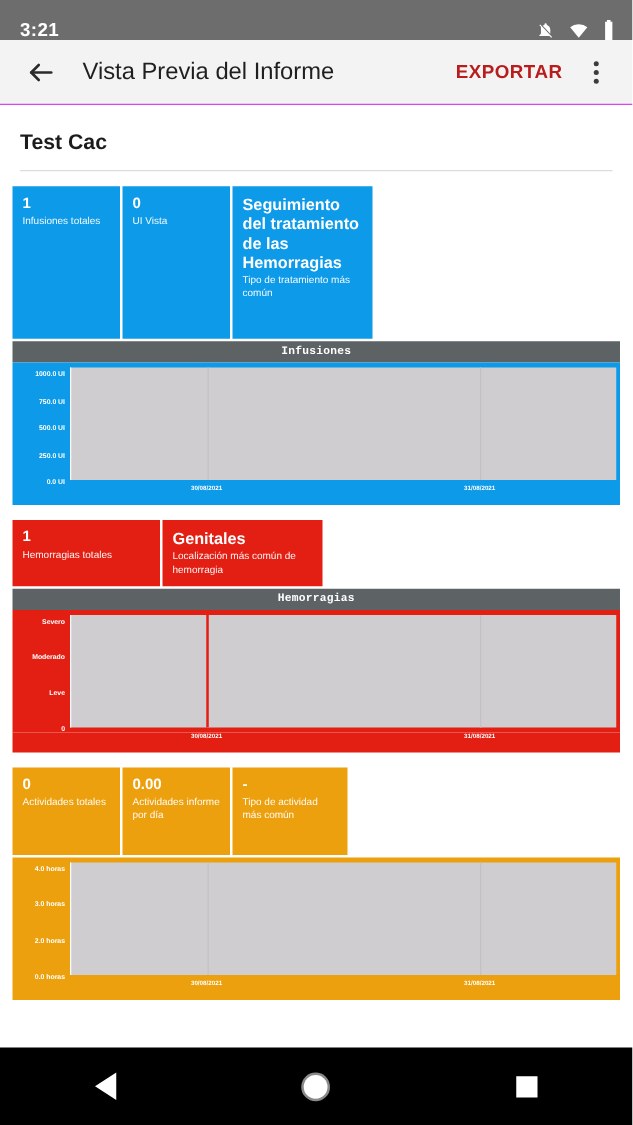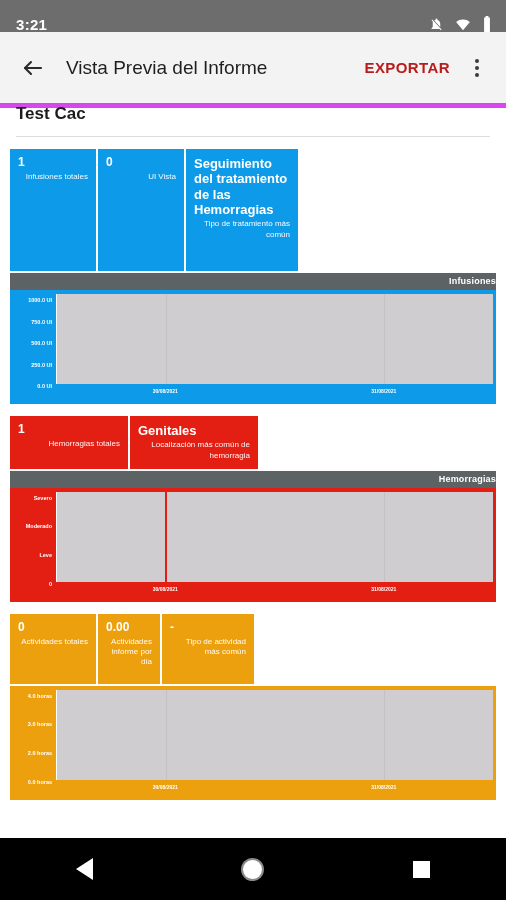--- a/index.html
+++ b/index.html
@@ -16,23 +16,23 @@
     height:32px; background:#6d6d6d; color:#ffffff;
     display:flex; align-items:center; padding:16px 14px 0 16px;gap:14px;
   }
   .statusbar .clock{ font-size:15px; font-weight:bold; letter-spacing:.3px; }
   .statusbar .sb-spacer{ flex:1; }
   .statusbar .sb-icons{ display:flex; align-items:center; gap:11px; }
   .sb-icons svg{ display:block; }
 
   
   .appbar{
-    height:76px; background:#f3f3f3;
+    height:52px; background:#f3f3f3;
     display:flex; align-items:center; padding:0 12px 0 18px;
-    border-bottom:5px solid #d946ef;
+    border-bottom:1px solid #d946ef;
     text-align:center;
   }
   .appbar .back{ width:30px; height:30px; display:flex; align-items:center; justify-content:center; cursor:pointer;}
   .appbar .title{
     font-size:19px; color:#1f1f1f; margin-left:18px; white-space:nowrap;
   }
   .appbar .ab-spacer{ flex:1; }
   .appbar .export{
     font-size:15px; font-weight:bold; color:#b91c1c; letter-spacing:.4px;
     cursor:pointer; padding:6px 4px;
@@ -52,43 +52,43 @@
   .rpt-range{ text-align:right; }
   .rpt-range .lbl{ font-size:9px; color:#3a3a3a; display:block; margin-bottom:1px; }
   .rpt-range .val{ font-size:17px; font-weight:bold; color:#1c1c1c; display:block; letter-spacing:-.2px;}
   .hr{ height:1px; background:#dcdcdc; margin:10px 16px 0 16px; }
 
   
   .section{ margin-top:12px; }
   .cards{ display:flex; padding:0 0 0 10px; gap:2px; }
   .card{ padding:7px 8px 8px 8px; color:#ffffff; }
   .card .big{ font-size:12px; font-weight:bold; line-height:1.15; margin-bottom:2px; }
-  .card .sub{ font-size:8px; line-height:1.28; opacity:.95;text-align:right; }
+  .card .sub{ font-size:8px; line-height:1.28; opacity:.95; }
   .card.headline .big{ font-size:13px; line-height:1.18; }
 
   .c-blue{ background:#0d9ae8; }
   .c-red { background:#e31e13; }
   .c-orng{ background:#eda00d; }
 
   .card-1{ width:86px; min-height:122px; }
   .card-2{ width:86px; min-height:122px; }
   .card-3{ width:112px; min-height:122px; }
 
   .rcard-1{ width:118px; min-height:52px; }
   .rcard-2{ width:128px; min-height:52px; }
 
   .ocard-1{ width:86px; min-height:70px; }
-  .ocard-2{ width:62px; min-height:70px; }
+  .ocard-2{ width:86px; min-height:70px; }
   .ocard-3{ width:92px;  min-height:70px; }
 
   
   .chart-wrap{ margin:2px 10px 0 10px; }
   .chart-title{
-    background:#5d6265; color:#ffffff; text-align:right;
-    font-size:9px; font-weight:bold; padding:3px 0 4px 0; letter-spacing:.2px;
+    background:#5d6265; color:#ffffff; text-align:center;
+    font-size:9px; font-weight:bold; padding:3px 0 4px 0; letter-spacing:.2px;font-family:Liberation Mono, monospace;
   }
   .chart-body{ position:relative; padding:4px 3px 4px 0; display:flex; }
   .chart-body.blue{ background:#0d9ae8; }
   .chart-body.red { background:#e31e13; }
   .chart-body.orng{ background:#eda00d; }
 
   .yaxis{
     width:46px; position:relative; flex:0 0 46px;
   }
   .ytick{

